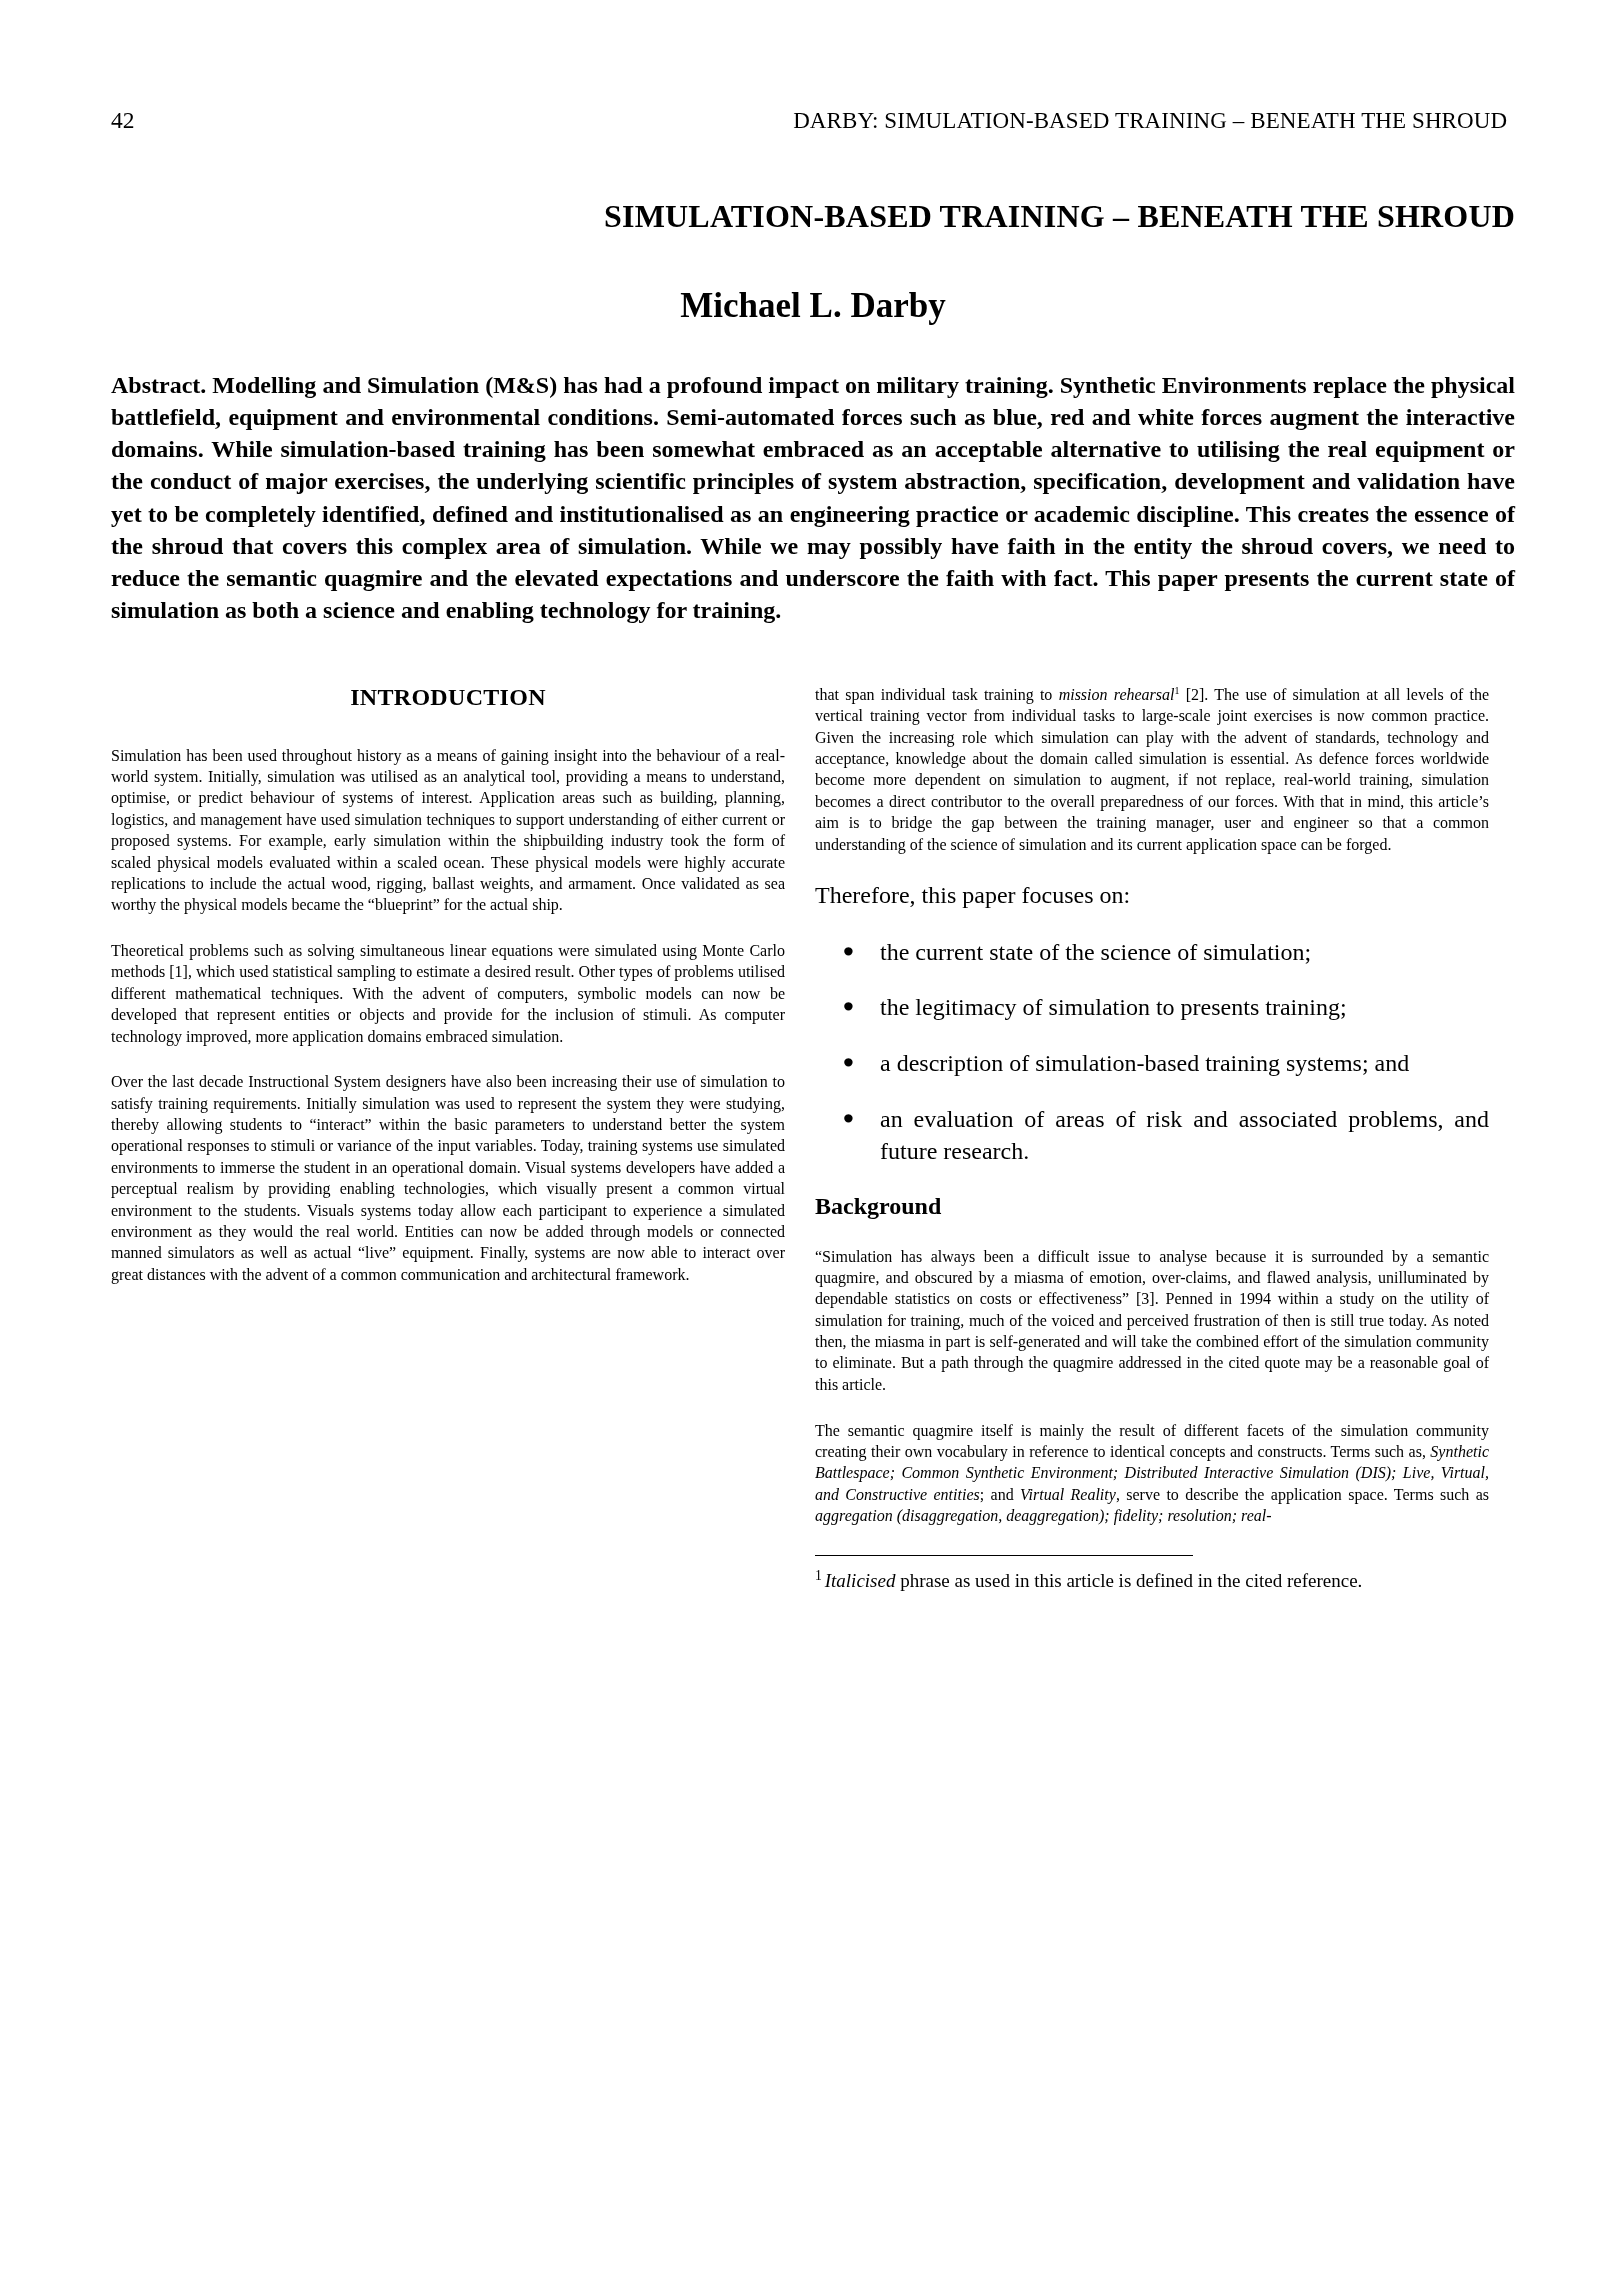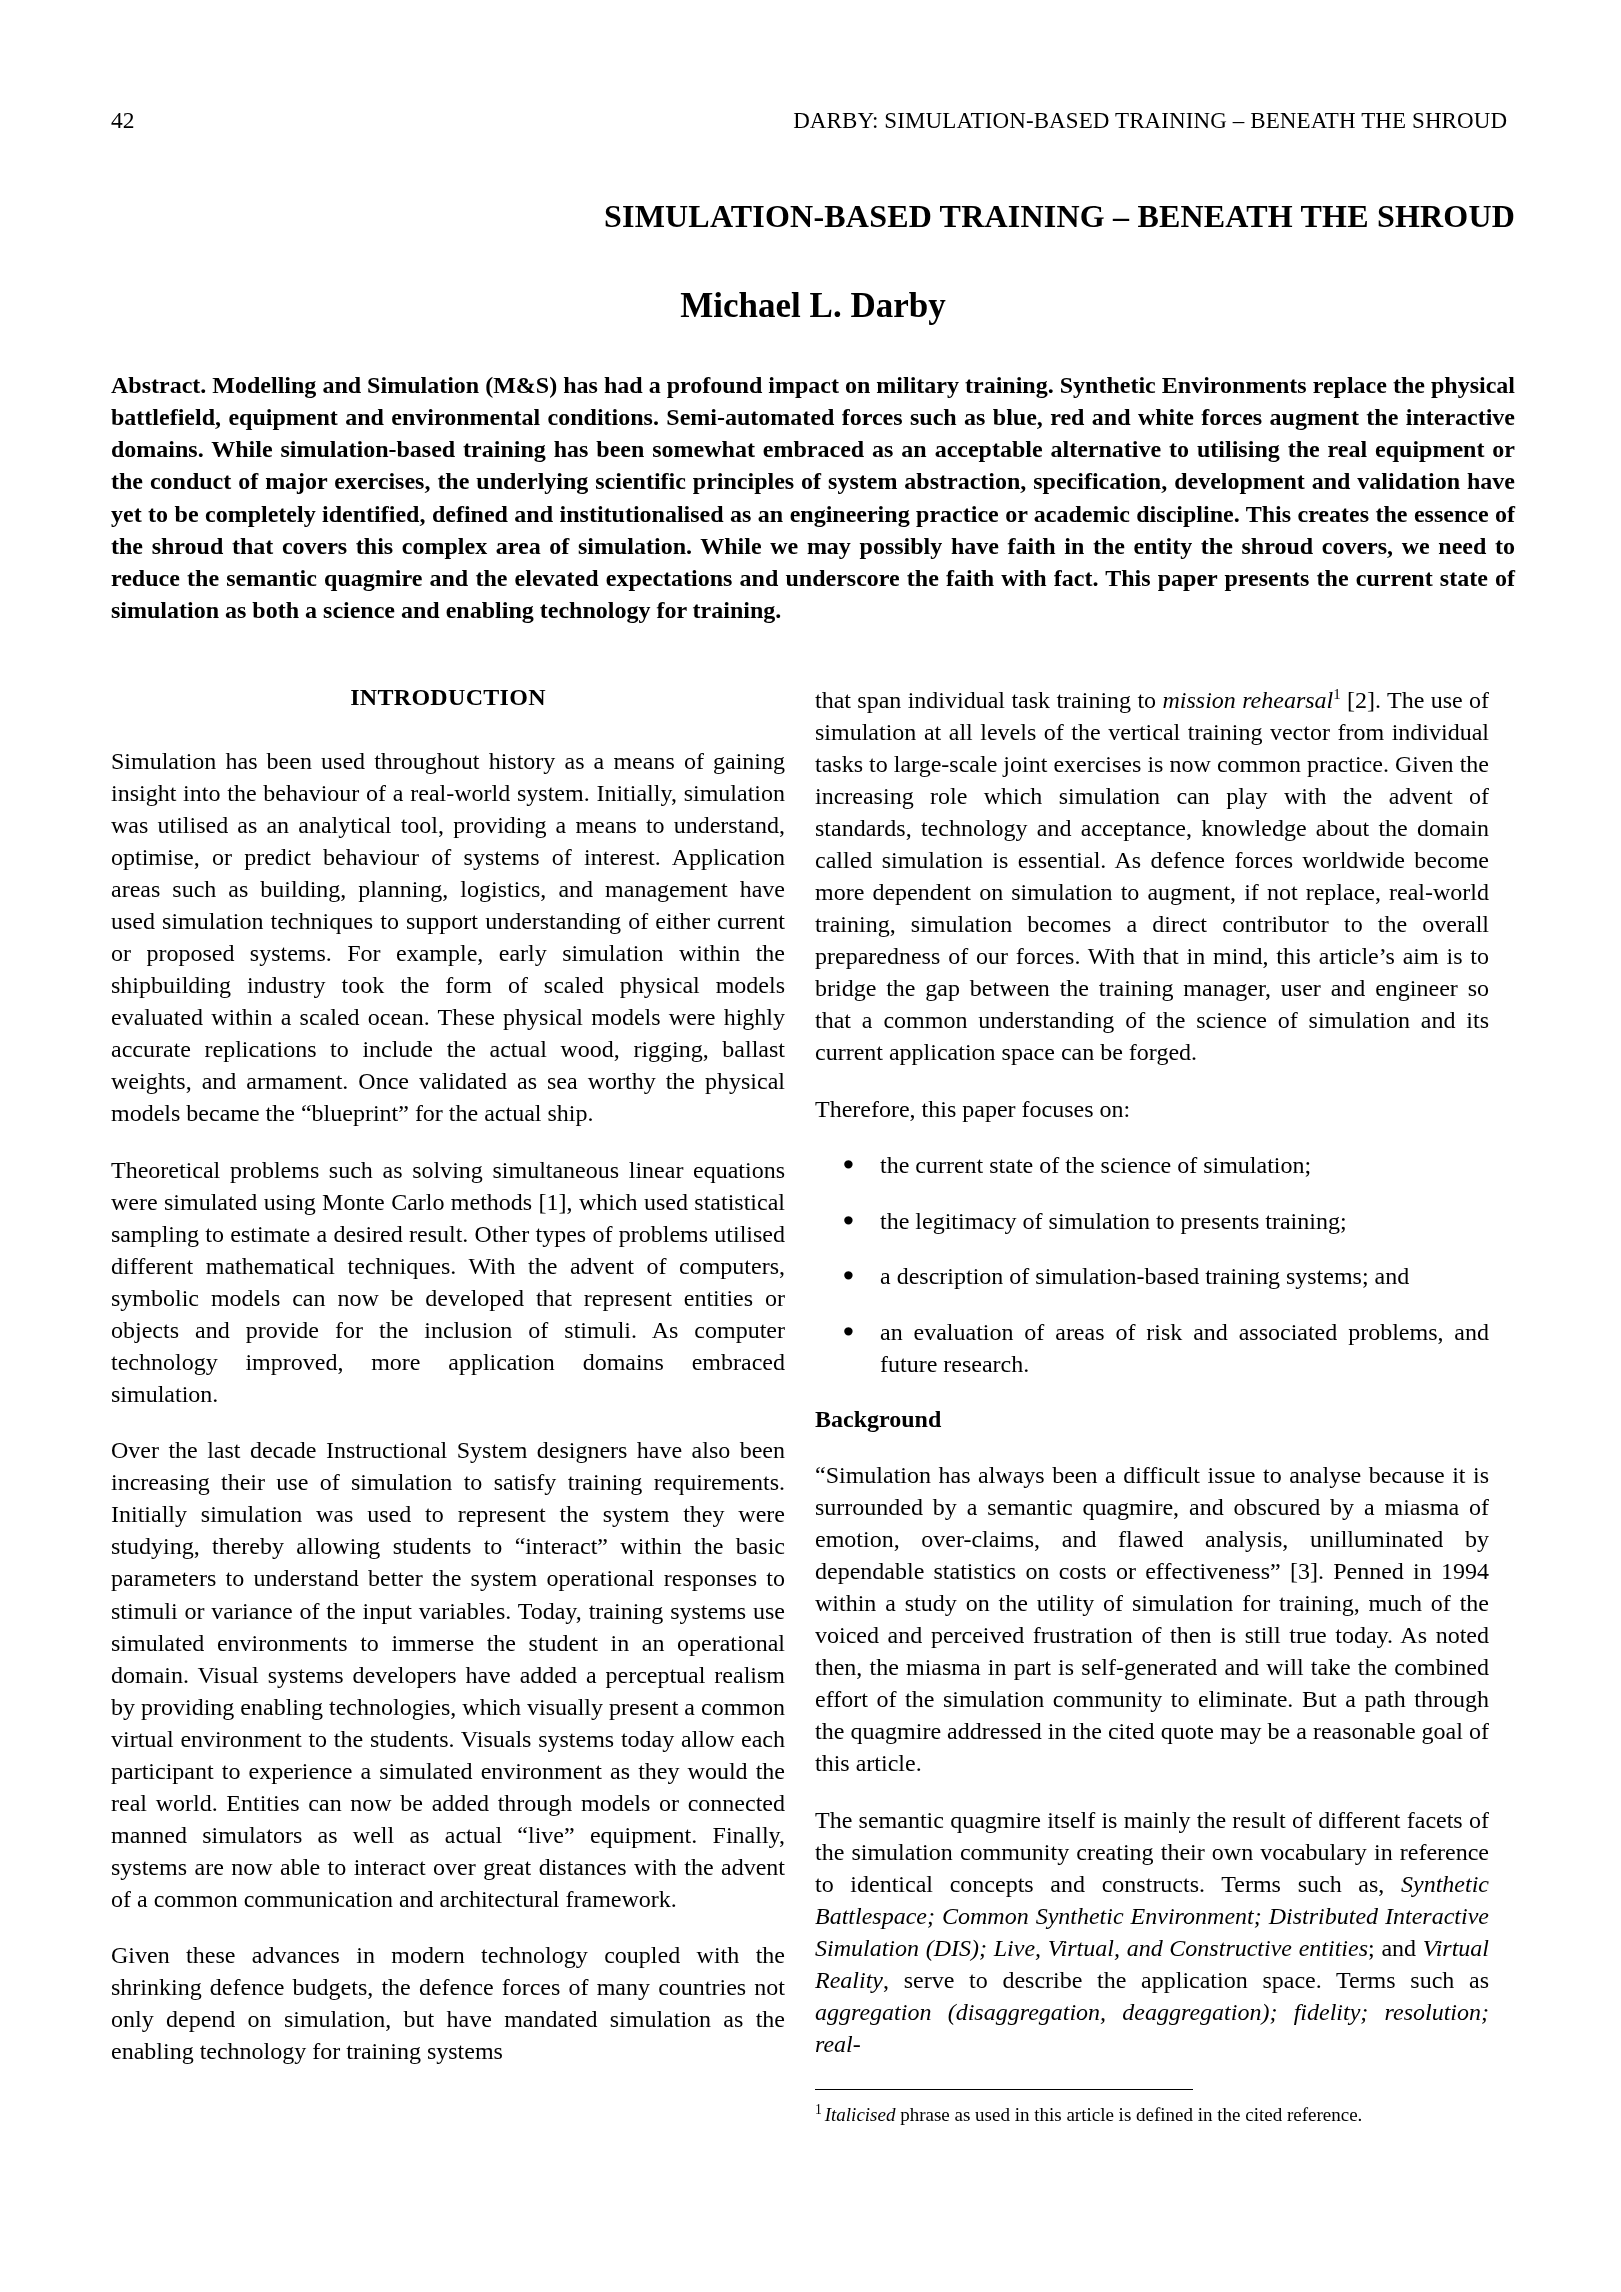--- a/index.html
+++ b/index.html
@@ -85,21 +85,21 @@
     letter-spacing: 0.3px;
     margin: 0 0 34px 0;
   }
   .sub-head {
     font-weight: bold;
     font-size: 24px;
     margin: 0 0 25.5px 0;
     text-align: left;
   }
   p.body {
-    font-size: 24px;
+    font-size: 16px;
     line-height: 1.335;
     text-align: justify;
     text-justify: inter-word;
     margin: 0 0 24.5px 0;
     hyphens: none;
   }
   p.body.last {
     margin-bottom: 0;
   }
   p.lead {
@@ -176,21 +176,20 @@
 
     <p class="abstract"><span>Abstract.</span> <span>Modelling and Simulation (M&amp;S) has had a profound impact on military training. Synthetic Environments replace the physical battlefield, equipment and environmental conditions. Semi-automated forces such as blue, red and white forces augment the interactive domains. While simulation-based training has been somewhat embraced as an acceptable alternative to utilising the real equipment or the conduct of major exercises, the underlying scientific principles of system abstraction, specification, development and validation have yet to be completely identified, defined and institutionalised as an engineering practice or academic discipline. This creates the essence of the shroud that covers this complex area of simulation. While we may possibly have faith in the entity the shroud covers, we need to reduce the semantic quagmire and the elevated expectations and underscore the faith with fact. This paper presents the current state of simulation as both a science and enabling technology for training.</span></p>
 
     <div class="columns">
 
       <div class="col">
         <h2 class="section-head">INTRODUCTION</h2>
         <p class="body">Simulation has been used throughout history as a means of gaining insight into the behaviour of a real-world system. Initially, simulation was utilised as an analytical tool, providing a means to understand, optimise, or predict behaviour of systems of interest. Application areas such as building, planning, logistics, and management have used simulation techniques to support understanding of either current or proposed systems. For example, early simulation within the shipbuilding industry took the form of scaled physical models evaluated within a scaled ocean. These physical models were highly accurate replications to include the actual wood, rigging, ballast weights, and armament. Once validated as sea worthy the physical models became the “blueprint” for the actual ship.</p>
         <p class="body">Theoretical problems such as solving simultaneous linear equations were simulated using Monte Carlo methods [1], which used statistical sampling to estimate a desired result. Other types of problems utilised different mathematical techniques. With the advent of computers, symbolic models can now be developed that represent entities or objects and provide for the inclusion of stimuli. As computer technology improved, more application domains embraced simulation.</p>
         <p class="body">Over the last decade Instructional System designers have also been increasing their use of simulation to satisfy training requirements. Initially simulation was used to represent the system they were studying, thereby allowing students to “interact” within the basic parameters to understand better the system operational responses to stimuli or variance of the input variables. Today, training systems use simulated environments to immerse the student in an operational domain. Visual systems developers have added a perceptual realism by providing enabling technologies, which visually present a common virtual environment to the students. Visuals systems today allow each participant to experience a simulated environment as they would the real world. Entities can now be added through models or connected manned simulators as well as actual “live” equipment. Finally, systems are now able to interact over great distances with the advent of a common communication and architectural framework.</p>
-        <p class="body last">Given these advances in modern technology coupled with the shrinking defence budgets, the defence forces of many countries not only depend on simulation, but have mandated simulation as the enabling technology for training systems</p>
       </div>
 
       <div class="col">
 
         <p class="body"><span>that span individual task training to </span><i>mission rehearsal</i><sup class="fnref">1</sup><span> [2]. The use of simulation at all levels of the vertical training vector from individual tasks to large-scale joint exercises is now common practice. Given the increasing role which simulation can play with the advent of standards, technology and acceptance, knowledge about the domain called simulation is essential. As defence forces worldwide become more dependent on simulation to augment, if not replace, real-world training, simulation becomes a direct contributor to the overall preparedness of our forces. With that in mind, this article’s aim is to bridge the gap between the training manager, user and engineer so that a common understanding of the science of simulation and its current application space can be forged.</span></p>
 
         <p class="lead">Therefore, this paper focuses on:</p>
 
         <ul class="bullets">
           <li><span class="bullet-dot">●</span><span>the current state of the science of simulation;</span></li>

